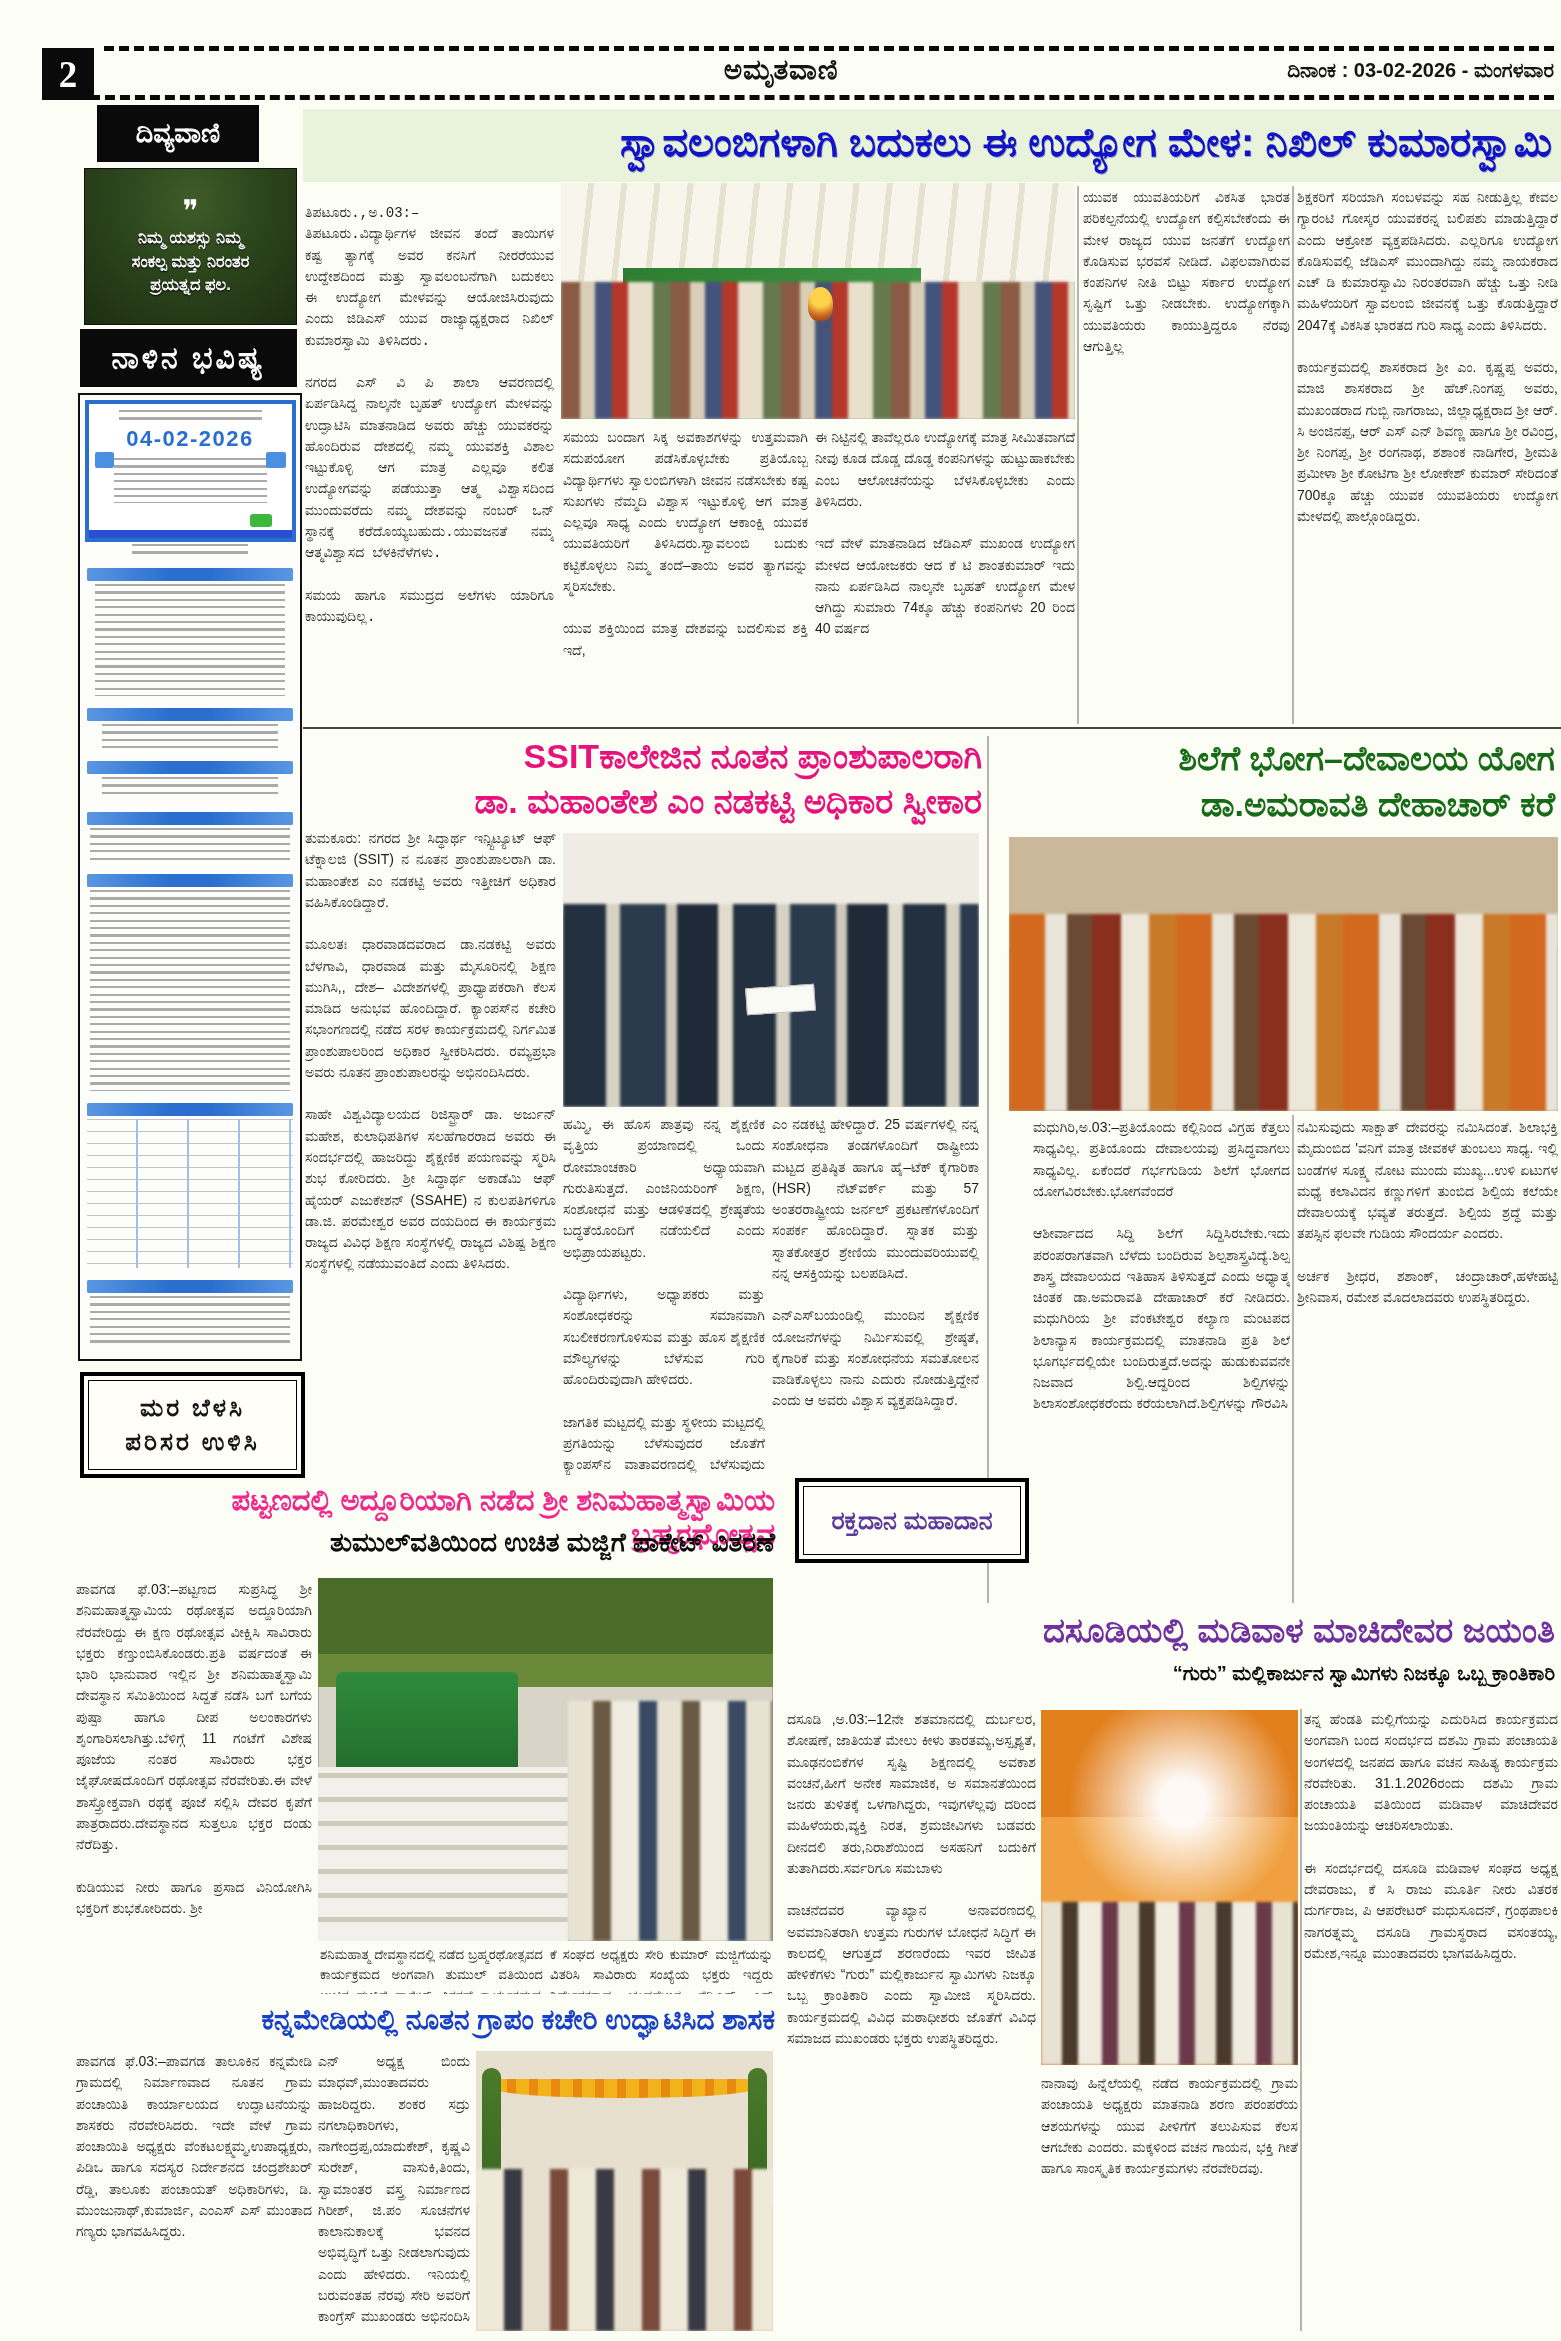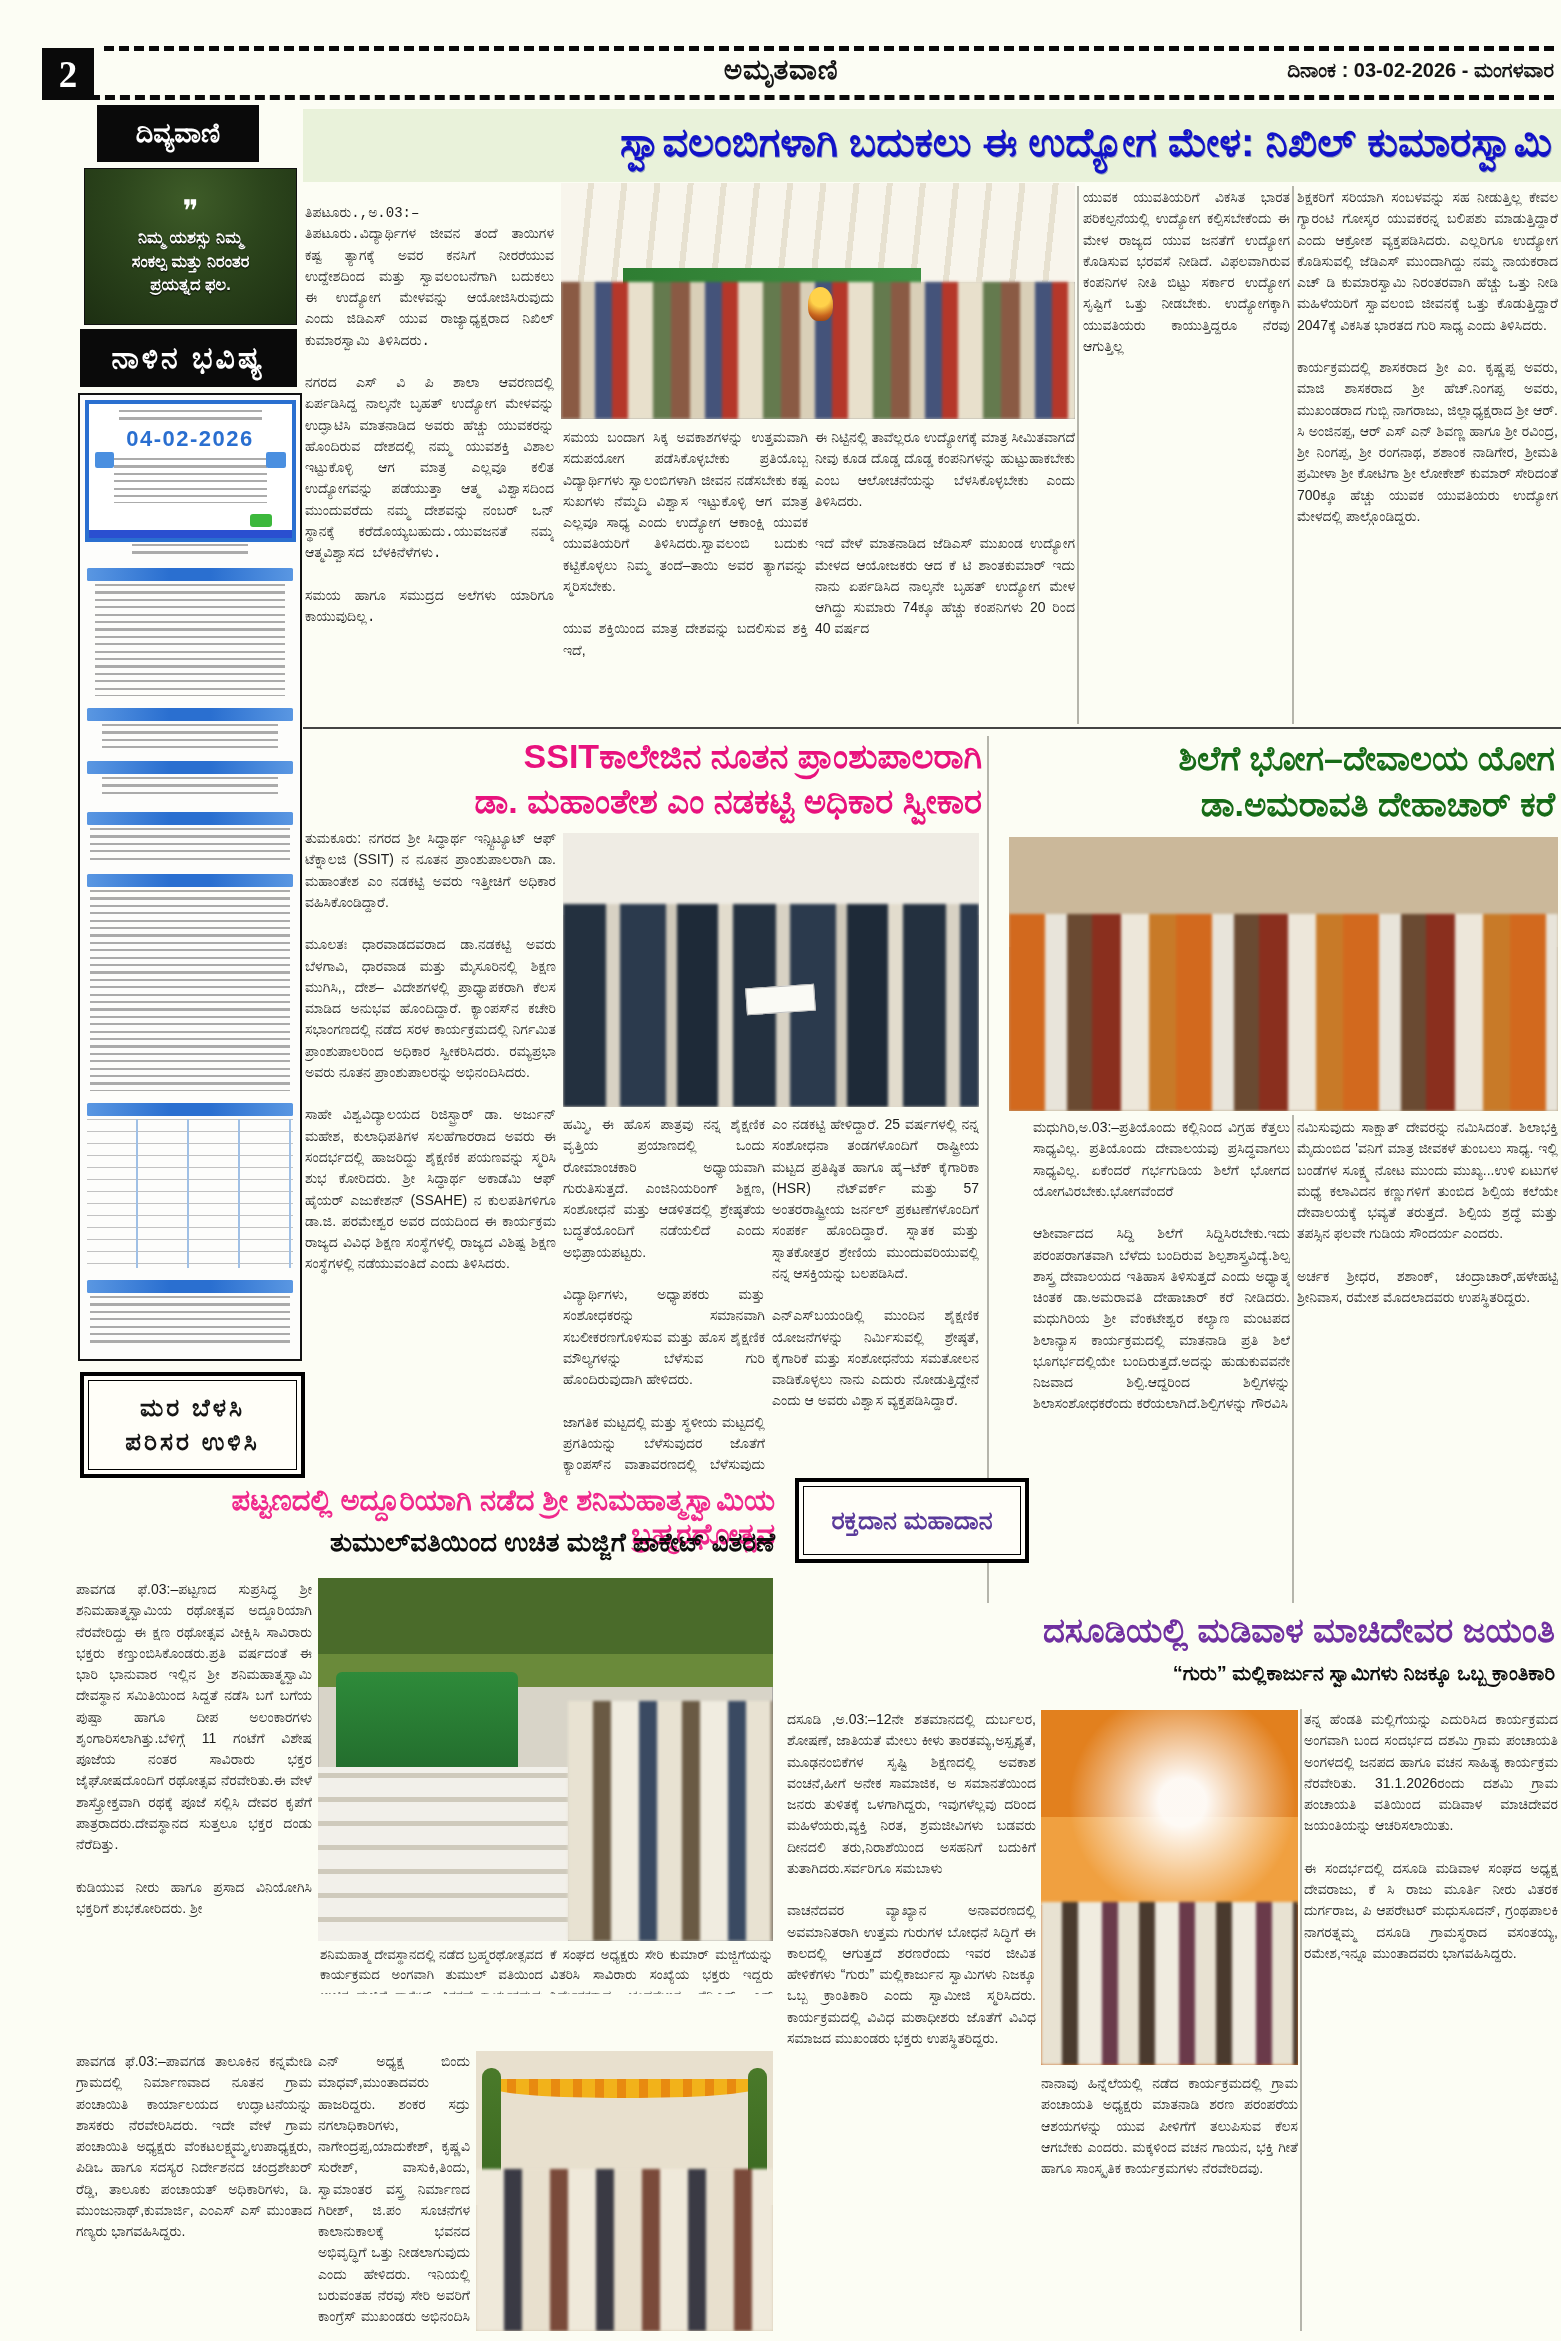--- a/index.html
+++ b/index.html
@@ -179,20 +179,21 @@
          background:linear-gradient(180deg,#2e8b3a,#226a2c);"></div>
     <div class="layer" style="left:0;bottom:0;width:55%;height:48%;
          background:repeating-linear-gradient(0deg,#f2f0ea 0 19.3px,#cfcabc 19.3px 24px),repeating-linear-gradient(90deg,rgba(0,0,0,.14) 0 3px,transparent 3px 43px);"></div>
     <div class="layer" style="right:0;bottom:0;width:45%;height:66%;filter:blur(1.5px);
          background:repeating-linear-gradient(90deg,#e8e2d2 0 25px,#6a5a44 25px 43px,#f0ece0 43px 71px,#3a4a62 71px 89px);"></div>
   </div>
 
   <div class="col" style="left:320px;top:1945px;width:223px;height:49px;font-size:13.4px;">ಶನಿಮಹಾತ್ಮ ದೇವಸ್ಥಾನದಲ್ಲಿ ನಡೆದ ಬ್ರಹ್ಮರಥೋತ್ಸವದ ಕಾರ್ಯಕ್ರಮದ ಅಂಗವಾಗಿ ತುಮುಲ್ ವತಿಯಿಂದ ಉಚಿತ ಮಜ್ಜಿಗೆ ಪಾಕೇಟ್ ವಿತರಣೆ ಕಾರ್ಯಕ್ರಮವು ನಿರ್ದೇಶಕರ ನೇತೃತ್ವದಲ್ಲಿ ನಡೆಯಿತು.</div>
   <div class="col" style="left:550px;top:1945px;width:223px;height:49px;font-size:13.4px;">ಕೆ ಸಂಘದ ಅಧ್ಯಕ್ಷರು ಸೇರಿ ಕುಮಾರ್ ಮಜ್ಜಿಗೆಯನ್ನು ವಿತರಿಸಿ ಸಾವಿರಾರು ಸಂಖ್ಯೆಯ ಭಕ್ತರು ಇದ್ದರು ನಿರ್ದೇಶಕರಾದ ಚಂದ್ರಶೇಖರ ರೆಡ್ಡಿಎಸ್ ಎಸ್ ವಿಶೇಷವಾಗಿತ್ತು.ಈ ವೇಳೆ ತುಮುಲ್ ಸಂಭ್ರಮದ ಭಾಗವಾದರು.</div>
 
+  <div class="hl" style="left:80px;top:2003px;width:695px;font-size:28px;color:#1640c8;">ಕನ್ನಮೇಡಿಯಲ್ಲಿ ನೂತನ ಗ್ರಾಪಂ ಕಚೇರಿ ಉದ್ಘಾಟಿಸಿದ ಶಾಸಕ</div>
   <div class="col" style="left:76px;top:2051px;width:236px;height:281px;">ಪಾವಗಡ ಫೆ.03:–ಪಾವಗಡ ತಾಲೂಕಿನ ಕನ್ನಮೇಡಿ ಗ್ರಾಮದಲ್ಲಿ ನಿರ್ಮಾಣವಾದ ನೂತನ ಗ್ರಾಮ ಪಂಚಾಯಿತಿ ಕಾರ್ಯಾಲಯದ ಉದ್ಘಾಟನೆಯನ್ನು ಶಾಸಕರು ನೆರವೇರಿಸಿದರು. ಇದೇ ವೇಳೆ ಗ್ರಾಮ ಪಂಚಾಯಿತಿ ಅಧ್ಯಕ್ಷರು ವೆಂಕಟಲಕ್ಷ್ಮಮ್ಮ,ಉಪಾಧ್ಯಕ್ಷರು, ಪಿಡಿಒ ಹಾಗೂ ಸದಸ್ಯರ ನಿರ್ದೇಶನದ ಚಂದ್ರಶೇಖರ್ ರೆಡ್ಡಿ, ತಾಲೂಕು ಪಂಚಾಯತ್ ಅಧಿಕಾರಿಗಳು, ಡಿ. ಮುಂಜುನಾಥ್,ಕುಮಾರ್ಜಿ, ಎಂಎಸ್ ಎಸ್ ಮುಂತಾದ ಗಣ್ಯರು ಭಾಗವಹಿಸಿದ್ದರು.</div>
   <div class="col" style="left:318px;top:2051px;width:152px;height:281px;">ಎನ್ ಅಧ್ಯಕ್ಷ ಬಿಂದು ಮಾಧವ್,ಮುಂತಾದವರು ಹಾಜರಿದ್ದರು. ಶಂಕರ ಸದ್ರು ನಗಲಾಧಿಕಾರಿಗಳು, ನಾಗೇಂದ್ರಪ್ಪ,ಯಾದುಕೇಶ್, ಕೃಷ್ಣವಿ ಸುರೇಶ್, ವಾಸುಕಿ,ತಿಂದು, ಸ್ವಾಮಾಂತರ ವಸ್ತ್ರ ನಿರ್ಮಾಣದ ಗಿರೀಶ್, ಜಿ.ಪಂ ಸೂಚನೆಗಳ ಕಾಲಾನುಕಾಲಕ್ಕೆ ಭವನದ ಅಭಿವೃದ್ಧಿಗೆ ಒತ್ತು ನೀಡಲಾಗುವುದು ಎಂದು ಹೇಳಿದರು. ಇನಿಯಲ್ಲಿ ಬರುವಂತಹ ನೆರವು ಸೇರಿ ಅವರಿಗೆ ಕಾಂಗ್ರೆಸ್ ಮುಖಂಡರು ಅಭಿನಂದಿಸಿ ಶುಭ ಕೋರಿದರು.</div>
 
   <div class="photo" style="left:476px;top:2051px;width:297px;height:280px;">
     <div class="layer" style="inset:0;background:linear-gradient(180deg,#e8e0ce 0 55%,#d5cab2 55% 100%);"></div>
     <div class="layer" style="left:6%;right:6%;top:10%;height:19.3px;border-radius:0 0 50% 50%;
          background:repeating-linear-gradient(90deg,#f2b21a 0 13.4px,#e88a10 13.4px 22px);"></div>
     <div class="layer" style="left:2%;top:6%;width:19.3px;height:80%;background:linear-gradient(180deg,#4a7a2a,#2f5a1a);border-radius:9px;"></div>
     <div class="layer" style="right:2%;top:6%;width:19.3px;height:80%;background:linear-gradient(180deg,#4a7a2a,#2f5a1a);border-radius:9px;"></div>
     <div class="layer" style="left:0;right:0;bottom:0;height:58%;filter:blur(1.5px);

